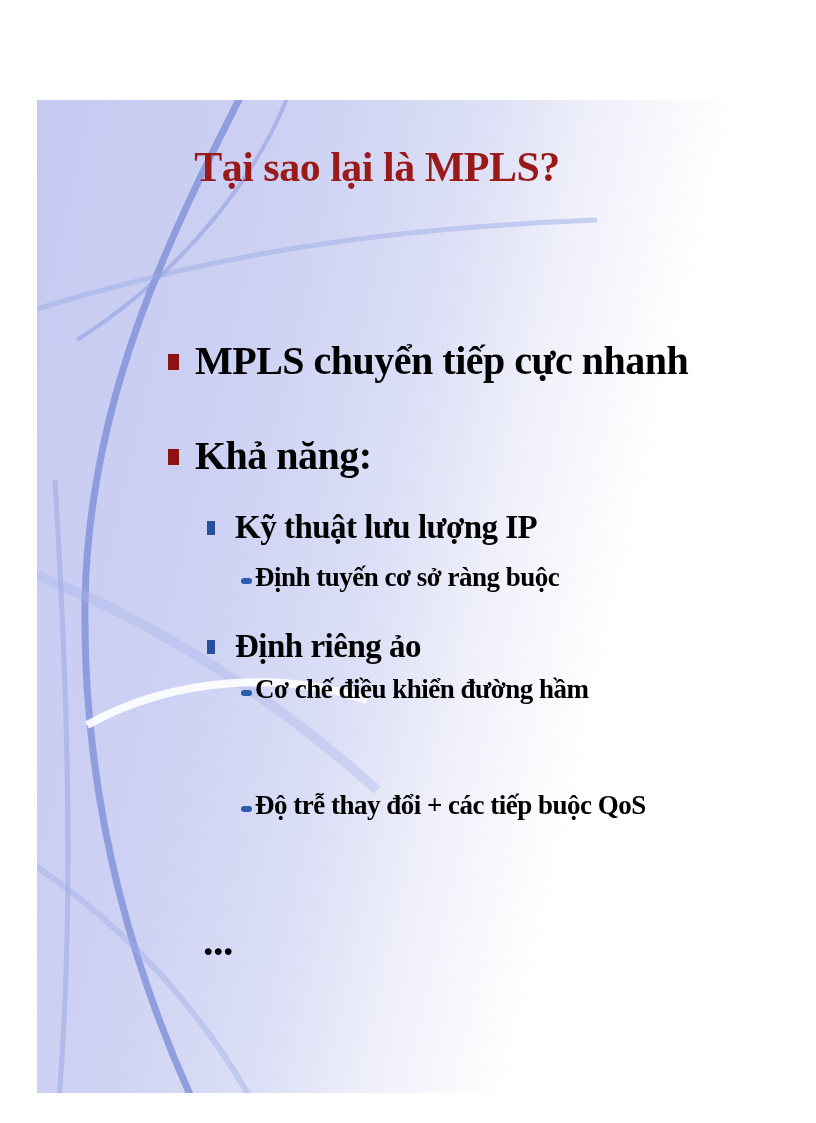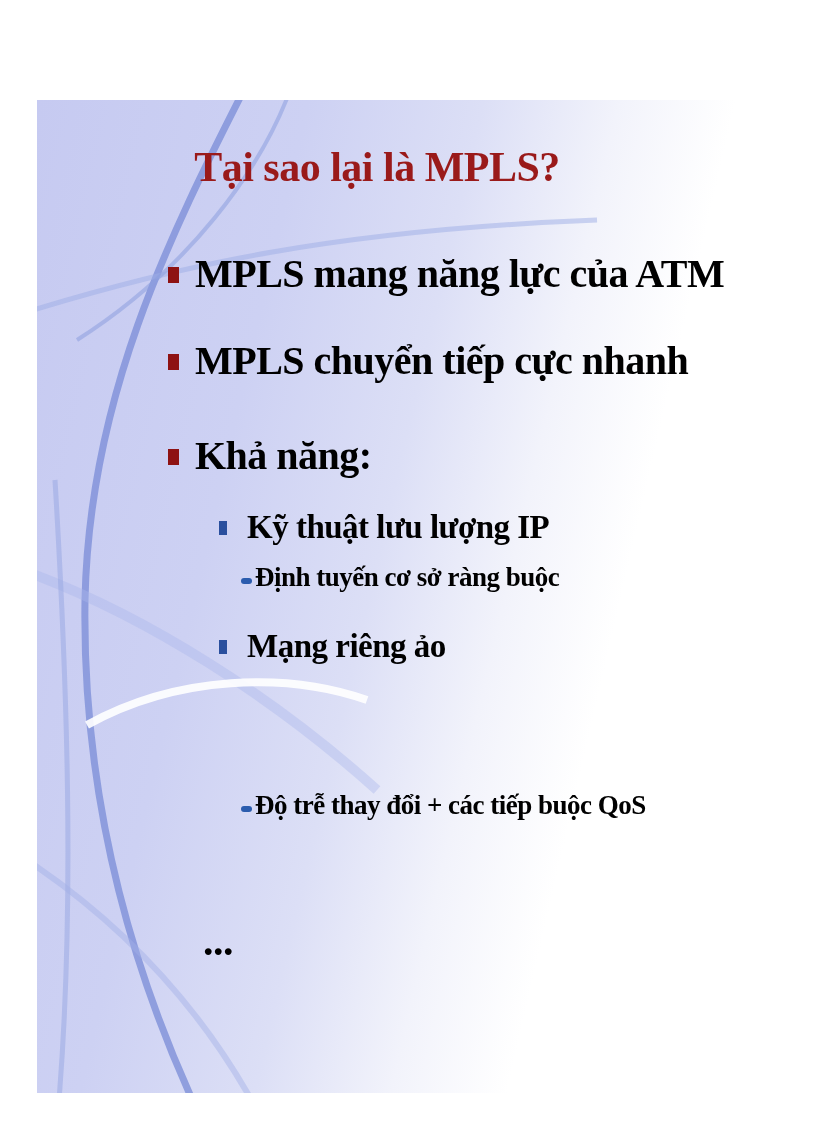--- a/index.html
+++ b/index.html
@@ -65,21 +65,21 @@
   .lvl1 .text { font-size: 40px; }
   .marker1 {
     flex: none;
     width: 11px;
     height: 16px;
     margin-top: 17px;
     margin-right: 16px;
     background: #8e1213;
   }
   
-  .lvl2 { left: 182px; width: 560px; }
+  .lvl2 { left: 170px; width: 560px; }
   .lvl2 .text { font-size: 33px; }
   .marker2 {
     flex: none;
     width: 8px;
     height: 14px;
     margin-top: 13px;
     margin-right: 20px;
     background: #2a4f9e;
   }
   
@@ -110,24 +110,20 @@
       <path d="M -20,215 C 140,165 300,130 560,120" fill="none" stroke="#9dade5" stroke-width="5" opacity="0.5"></path>
       <path d="M 255,-15 C 225,70 150,170 40,240" fill="none" stroke="#8d9ede" stroke-width="4" opacity="0.55"></path>
       <path d="M -15,470 C 110,515 240,600 340,690" fill="none" stroke="#aab6ea" stroke-width="10" opacity="0.4"></path>
       <path d="M 50,625 C 140,575 250,572 330,600" fill="none" stroke="#ffffff" stroke-width="8" opacity="0.9"></path>
       <path d="M 18,380 C 30,580 38,800 22,1000" fill="none" stroke="#95a5e1" stroke-width="5" opacity="0.5"></path>
       <path d="M -10,760 C 80,820 160,900 220,1010" fill="none" stroke="#a2afe6" stroke-width="6" opacity="0.45"></path>
     </svg>
 
     <div class="title">Tại sao lại là MPLS?</div>
 
-    <div class="row lvl1" style="top:150px">
-      <span class="marker1"></span>
-      <span class="text">MPLS mang năng lực của ATM</span>
-    </div>
 
     <div class="row lvl1" style="top:332px">
       <span class="marker1"></span>
       <span class="text">Khả năng:</span>
     </div>
 
     <div class="row lvl1" style="top:237px">
       <span class="marker1"></span>
       <span class="text">MPLS chuyển tiếp cực nhanh</span>
     </div>
@@ -137,23 +133,27 @@
       <span class="text">Kỹ thuật lưu lượng IP</span>
     </div>
 
     <div class="row lvl3" style="top:462px">
       <span class="marker3"></span>
       <span class="text">Định tuyến cơ sở ràng buộc</span>
     </div>
 
     <div class="row lvl2" style="top:527px">
       <span class="marker2"></span>
-      <span class="text">Mạng riêng ảo</span>
+      <span class="text">Định riêng ảo</span>
     </div>
 
+    <div class="row lvl3" style="top:574px">
+      <span class="marker3"></span>
+      <span class="text">Cơ chế điều khiển đường hầm</span>
+    </div>
 
 
     <div class="row lvl3" style="top:690px">
       <span class="marker3"></span>
       <span class="text">Độ trễ thay đổi + các tiếp buộc QoS</span>
     </div>
 
     <div class="row ellipsis" style="top:820px">
       <span class="text">...</span>
     </div>

